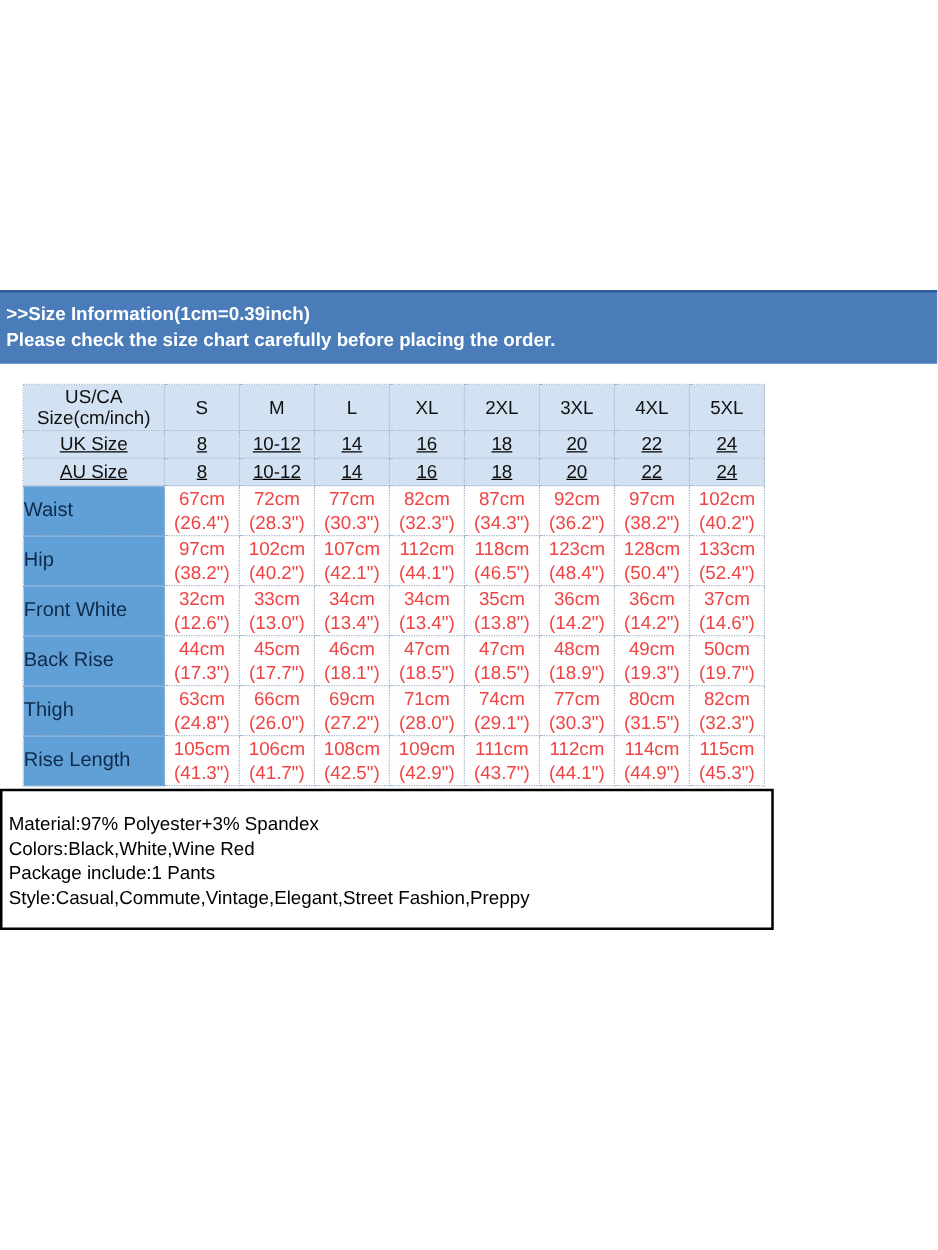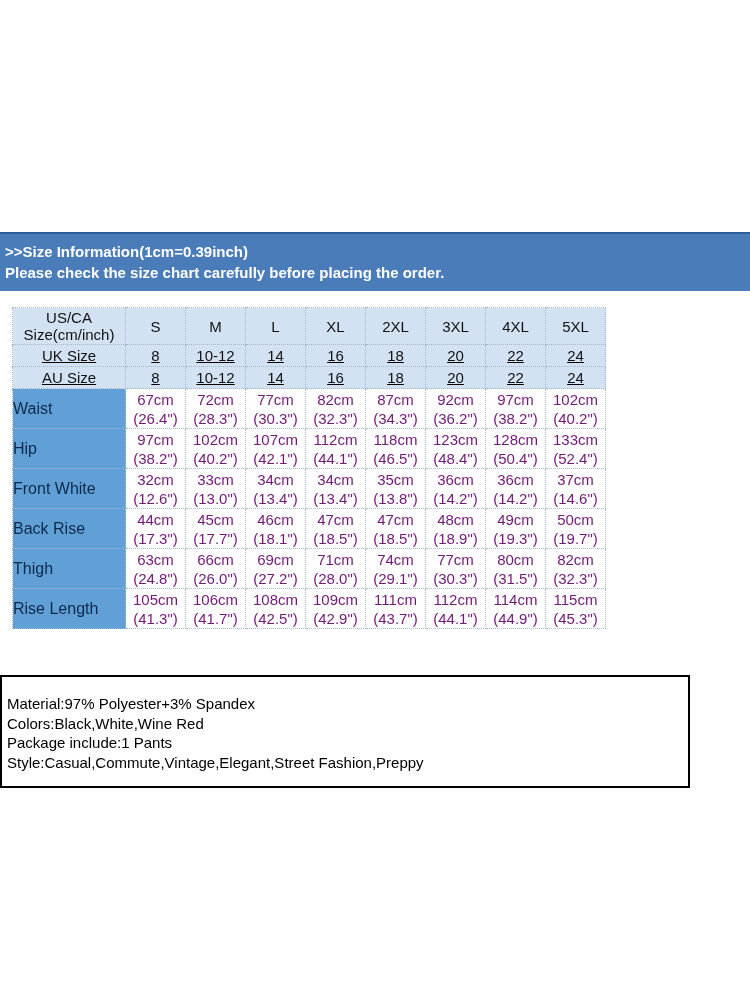--- a/index.html
+++ b/index.html
@@ -9,49 +9,48 @@
   }
   
   .banner{
     position:absolute;left:0;top:232px;width:750px;height:59px;box-sizing:border-box;
     background:#4a7cb9;border-top:2px solid #2d5d99;
     color:#ffffff;font-weight:bold;font-size:15px;line-height:21px;
     padding:7px 6px 0 5px;
   }
   
   table.size-table{
-    position:absolute;left:12px;top:307px;width:594px;
+    position:absolute;left:18px;top:307px;width:594px;
     border-collapse:collapse;table-layout:fixed;
   }
   table.size-table col.label-col{width:113px;}
   table.size-table th, table.size-table td{
     border:1px dotted #a5b8cb;padding:0;margin:0;font-weight:normal;
   }
   tr.corner-row{height:37px;}
   tr.simple-row{height:22px;text-decoration:underline;}
   tr.meas-row{height:40px;}
   .hdr{
     background:#d3e2f2;color:#111111;font-weight:bold;font-size:15px;
     text-align:center;vertical-align:middle;line-height:17px;
   }
   .lblcell{
     background:#61a0d7;color:#0d2a4a;font-size:16px;font-weight:normal;
     text-align:left;padding-left:8px;vertical-align:middle;
   }
   .datacell{
-    background:#fefefe;color:#701a75;font-size:15px;line-height:19px;
+    background:#fefefe;color:#ef4444;font-size:15px;line-height:19px;
     text-align:center;vertical-align:middle;
   }
   
   .details-box{
-    position:absolute;left:0;top:631px;width:690px;height:113px;box-sizing:border-box;
+    position:absolute;left:0;top:631px;width:619px;height:113px;box-sizing:border-box;
     background:#ffffff;border:2px solid #000000;
     color:#000000;font-size:15px;line-height:19.5px;
     padding:17px 6px 8px 5px;
-    margin-top:44px;
   }
 </style>
 </head>
 <body>
 
 <div class="stage">
 
   <div class="banner">
     <div>&gt;&gt;Size Information(1cm=0.39inch)</div>
     <div>Please check the size chart carefully before placing the order.</div>

